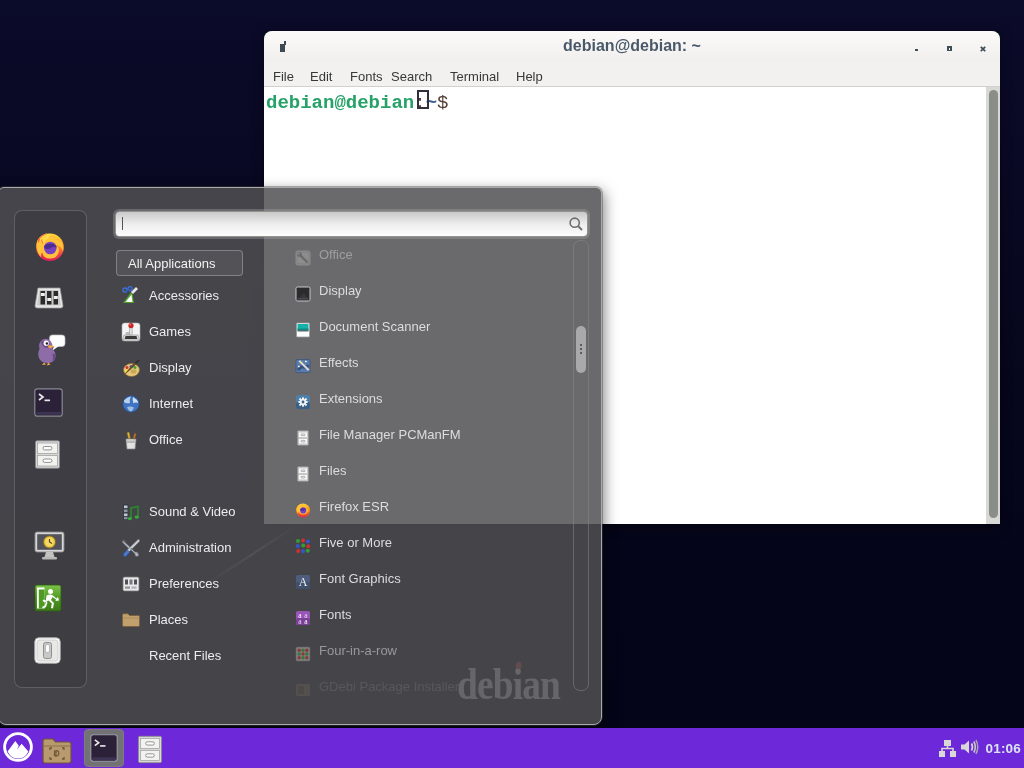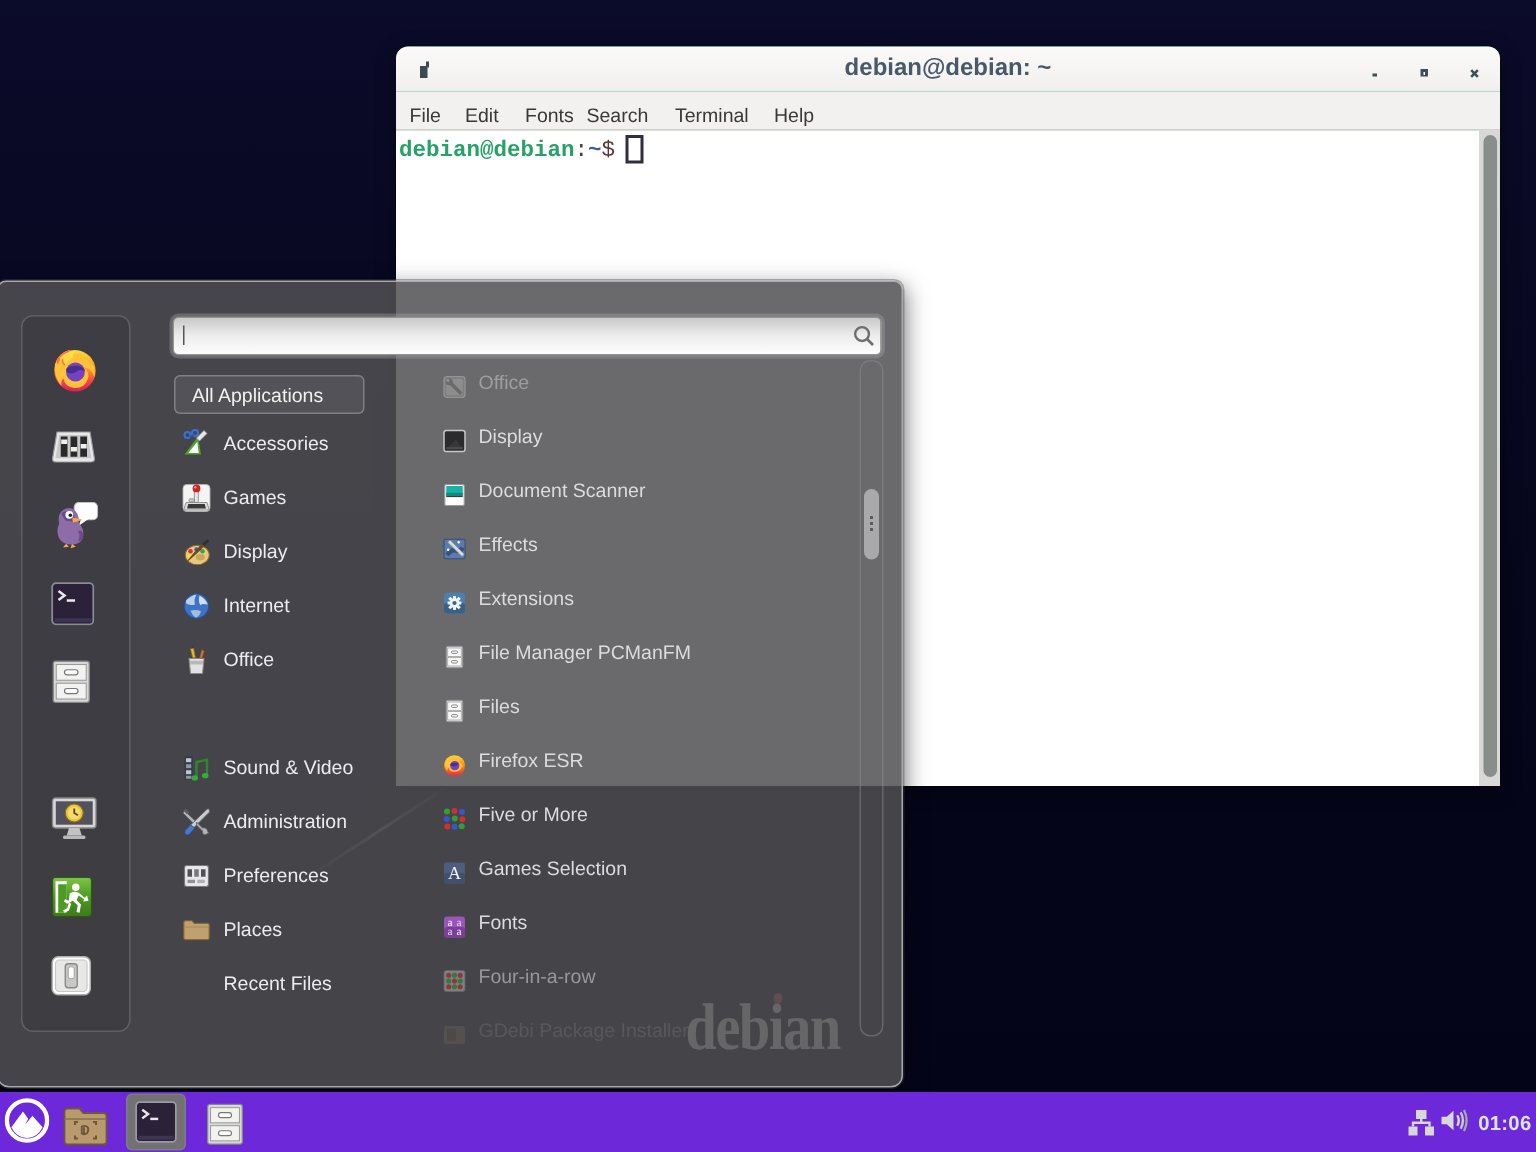--- a/index.html
+++ b/index.html
@@ -26,21 +26,21 @@
   #ttxt{width:736px;top:6px;text-align:center;font-size:16px;font-weight:bold;color:#49596a;}
   #ticon{left:16px;top:13px;width:5px;height:8px;background:#3d4a54;}
   #ticon:after{content:"";position:absolute;left:4px;top:-3px;width:1.5px;height:4px;background:#3d4a54;}
   #tmin{left:650.5px;top:18.2px;width:3.6px;height:1.9px;background:#3d4e57;}
   #tmax{left:683px;top:15.3px;width:5px;height:5px;background:#3d4e57;}
   #tmax:after{content:"";position:absolute;left:1.7px;top:1.7px;width:1.6px;height:1.6px;background:#fff;}
   #menubar{left:0;top:30px;width:736px;height:25px;background:#f2f1ef;
            border-bottom:1px solid #d2d0cd;font-size:13px;color:#36383a;}
   #menubar span{position:absolute;top:8px;}
   #tbody{left:0;top:56px;width:736px;height:437px;background:#fff;font-family:"Liberation Mono",monospace;
-         font-size:15px;}
+         font-size:19px;}
   #prompt{left:2px;top:5px;letter-spacing:0;}
   #prompt .g{color:#26a269;font-weight:bold;}
   #prompt .k{color:#543c36;}
   #prompt .b{color:#3d5f93;font-weight:bold;}
   #cursor{left:153px;top:59px;width:8px;height:15px;border:2px solid #332e3b;}
   #tsbtrack{left:722px;top:56px;width:14px;height:437px;background:#d8d8d6;}
   #tsbthumb{left:3px;top:3px;width:9px;height:428px;background:#898e89;border-radius:4.5px;}
 
   
   #menu{left:-2px;top:187px;width:602px;height:536px;background:rgba(80,80,82,.85);
@@ -414,21 +414,21 @@
         <circle cx="12.8" cy="12.8" r="2" fill="#30a030"></circle>
       </svg>
       <span class="at">Five or More</span>
     </div>
     <div class="app abs" style="top:375.5px">
       <svg class="ai" viewBox="0 0 16 16">
         <rect x="1" y="1" width="14" height="14" rx="1.5" fill="#4e5d7d"></rect>
         <rect x="1" y="8" width="14" height="7" rx="1.5" fill="#42506c"></rect>
         <text x="8" y="12" font-family="Liberation Serif,serif" font-size="12" fill="#f2f2f4" text-anchor="middle">A</text>
       </svg>
-      <span class="at">Games Selection</span>
+      <span class="at">Font Graphics</span>
     </div>
     <div class="app abs" style="top:411.5px">
       <svg class="ai" viewBox="0 0 16 16">
         <rect x="1" y="1" width="14" height="14" rx="2" fill="#9a55b8"></rect>
         <rect x="1" y="8" width="14" height="7" rx="2" fill="#7a3f96"></rect>
         <text x="5" y="7.6" font-family="Liberation Serif,serif" font-size="7.5" fill="#fff" text-anchor="middle">a</text>
         <text x="11" y="7.6" font-family="Liberation Serif,serif" font-size="7.5" fill="#e8d8f0" text-anchor="middle">a</text>
         <text x="5" y="13.6" font-family="Liberation Serif,serif" font-size="7.5" fill="#e8d8f0" text-anchor="middle">a</text>
         <text x="11" y="13.6" font-family="Liberation Serif,serif" font-size="7.5" fill="#fff" text-anchor="middle">a</text>
       </svg>

